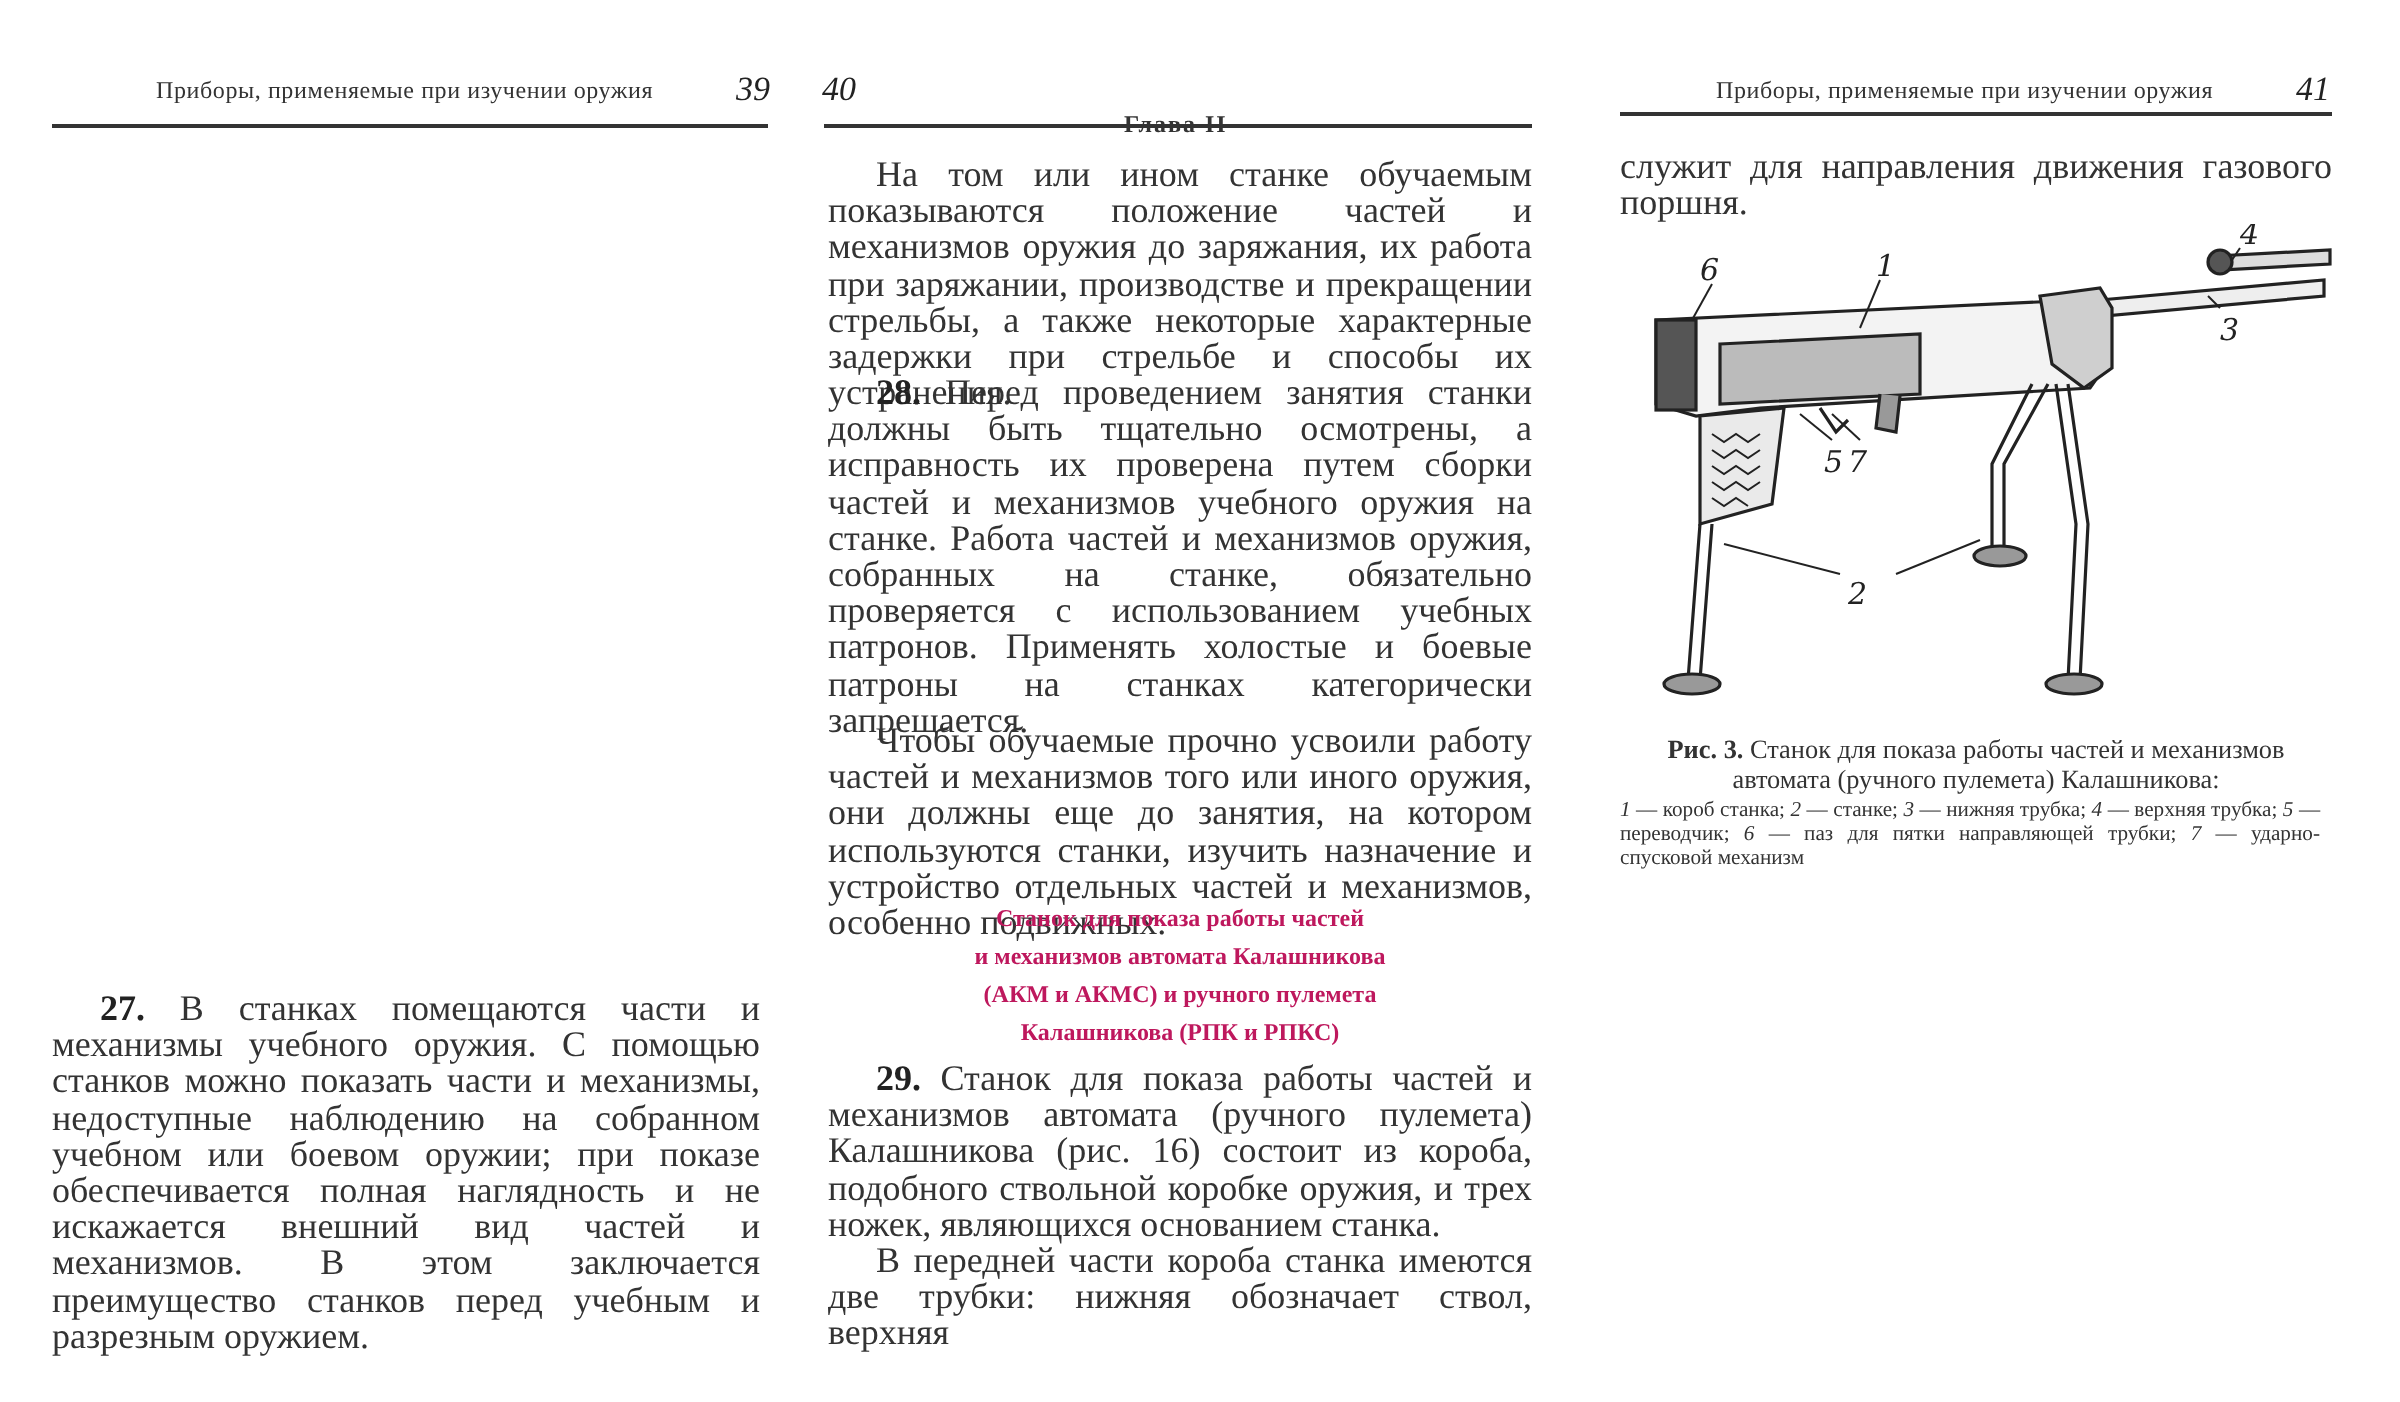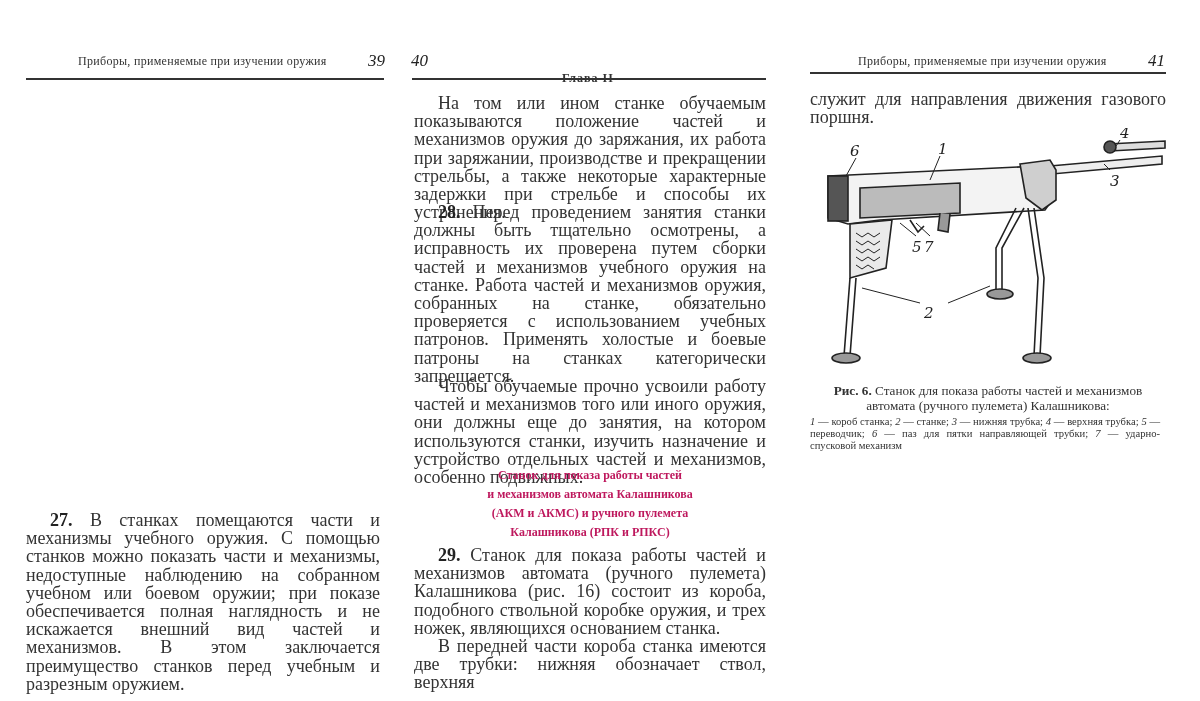--- a/index.html
+++ b/index.html
@@ -1,18 +1,18 @@
 <!DOCTYPE html>
 <html><head>
 <meta charset="utf-8">
 <style>
   html, body { margin:0; padding:0; }
   body { width:1200px; height:701px; background:#fff; position:relative; overflow:hidden;
          font-family:"DejaVu Serif", serif; color:#2a2a2a; }
-  .page { position:absolute; top:16px; height:565px; }
+  .page { position:absolute; top:0; height:565px; }
   #p39 { left:0; width:400px; }
   #p40 { left:400px; width:400px; }
   #p41 { left:800px; width:400px; }
   .hdr { position:absolute; top:38px; font-family:"Liberation Serif", serif; font-size:12px; letter-spacing:0.3px; color:#333; }
   .rule { position:absolute; height:2px; background:#333; }
   .pn { position:absolute; top:35px; font-family:"Liberation Serif", serif; font-size:17px; color:#222;font-style:italic; }
   .para { position:absolute; font-family:"Liberation Serif", serif; font-size:18px; line-height:18.2px; text-align:justify; color:#333; }
   .para b { color:#222; }
   .ind { text-indent:24px; }
   .sect { position:absolute; font-family:"Liberation Sans", sans-serif; font-weight:bold; font-size:14.5px; line-height:18px; text-align:center; color:#222; }
@@ -111,21 +111,21 @@
       <text class="flabel" x="118" y="26">1</text>
       <text class="flabel" x="104" y="190">2</text>
       <text class="flabel" x="290" y="58">3</text>
       <text class="flabel" x="300" y="10">4</text>
       <text class="flabel" x="92" y="124">5</text>
       <text class="flabel" x="30" y="28">6</text>
       <text class="flabel" x="104" y="124">7</text>
     </svg>
   </div>
 
-  <div class="cap" style="left:10px; top:368px; width:356px;"><b>Рис. 6.</b> <span>Станок для показа работы частей и механизмов автомата (ручного пулемета) Калашникова:</span></div>
+  <div class="cap" style="left:10px; top:368px; width:356px;"><b>Рис. 3.</b> <span>Станок для показа работы частей и механизмов автомата (ручного пулемета) Калашникова:</span></div>
 
   <div class="legend" style="left:10px; top:400px; width:350px;">
     <span><i>1</i> <span>— короб станка;</span></span>
     <span><i>2</i> <span>— станке;</span></span>
     <span><i>3</i> <span>— нижняя трубка;</span></span>
     <span><i>4</i> <span>— верхняя трубка;</span></span>
     <span><i>5</i> <span>— переводчик;</span></span>
     <span><i>6</i> <span>— паз для пятки направляющей трубки;</span></span>
     <span><i>7</i> <span>— ударно-спусковой механизм</span></span>
   </div>

